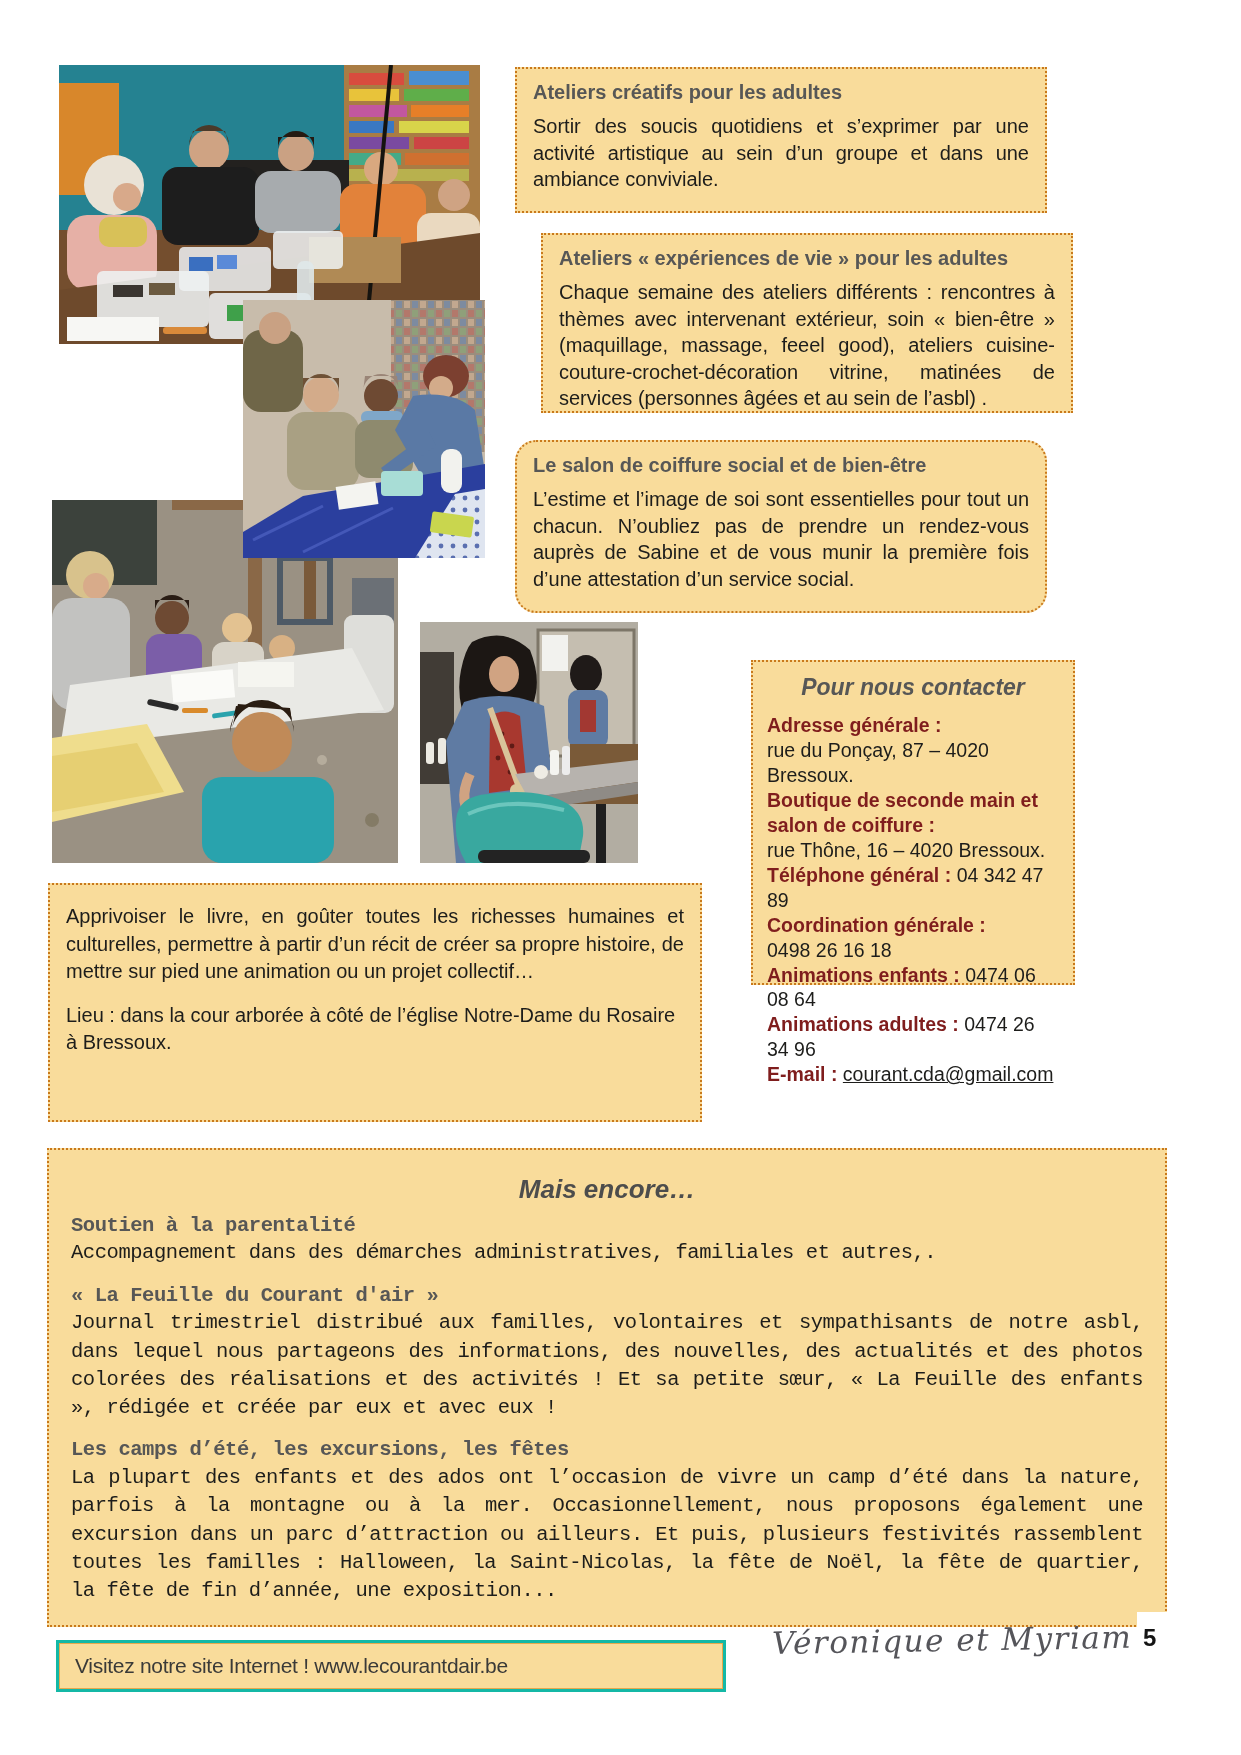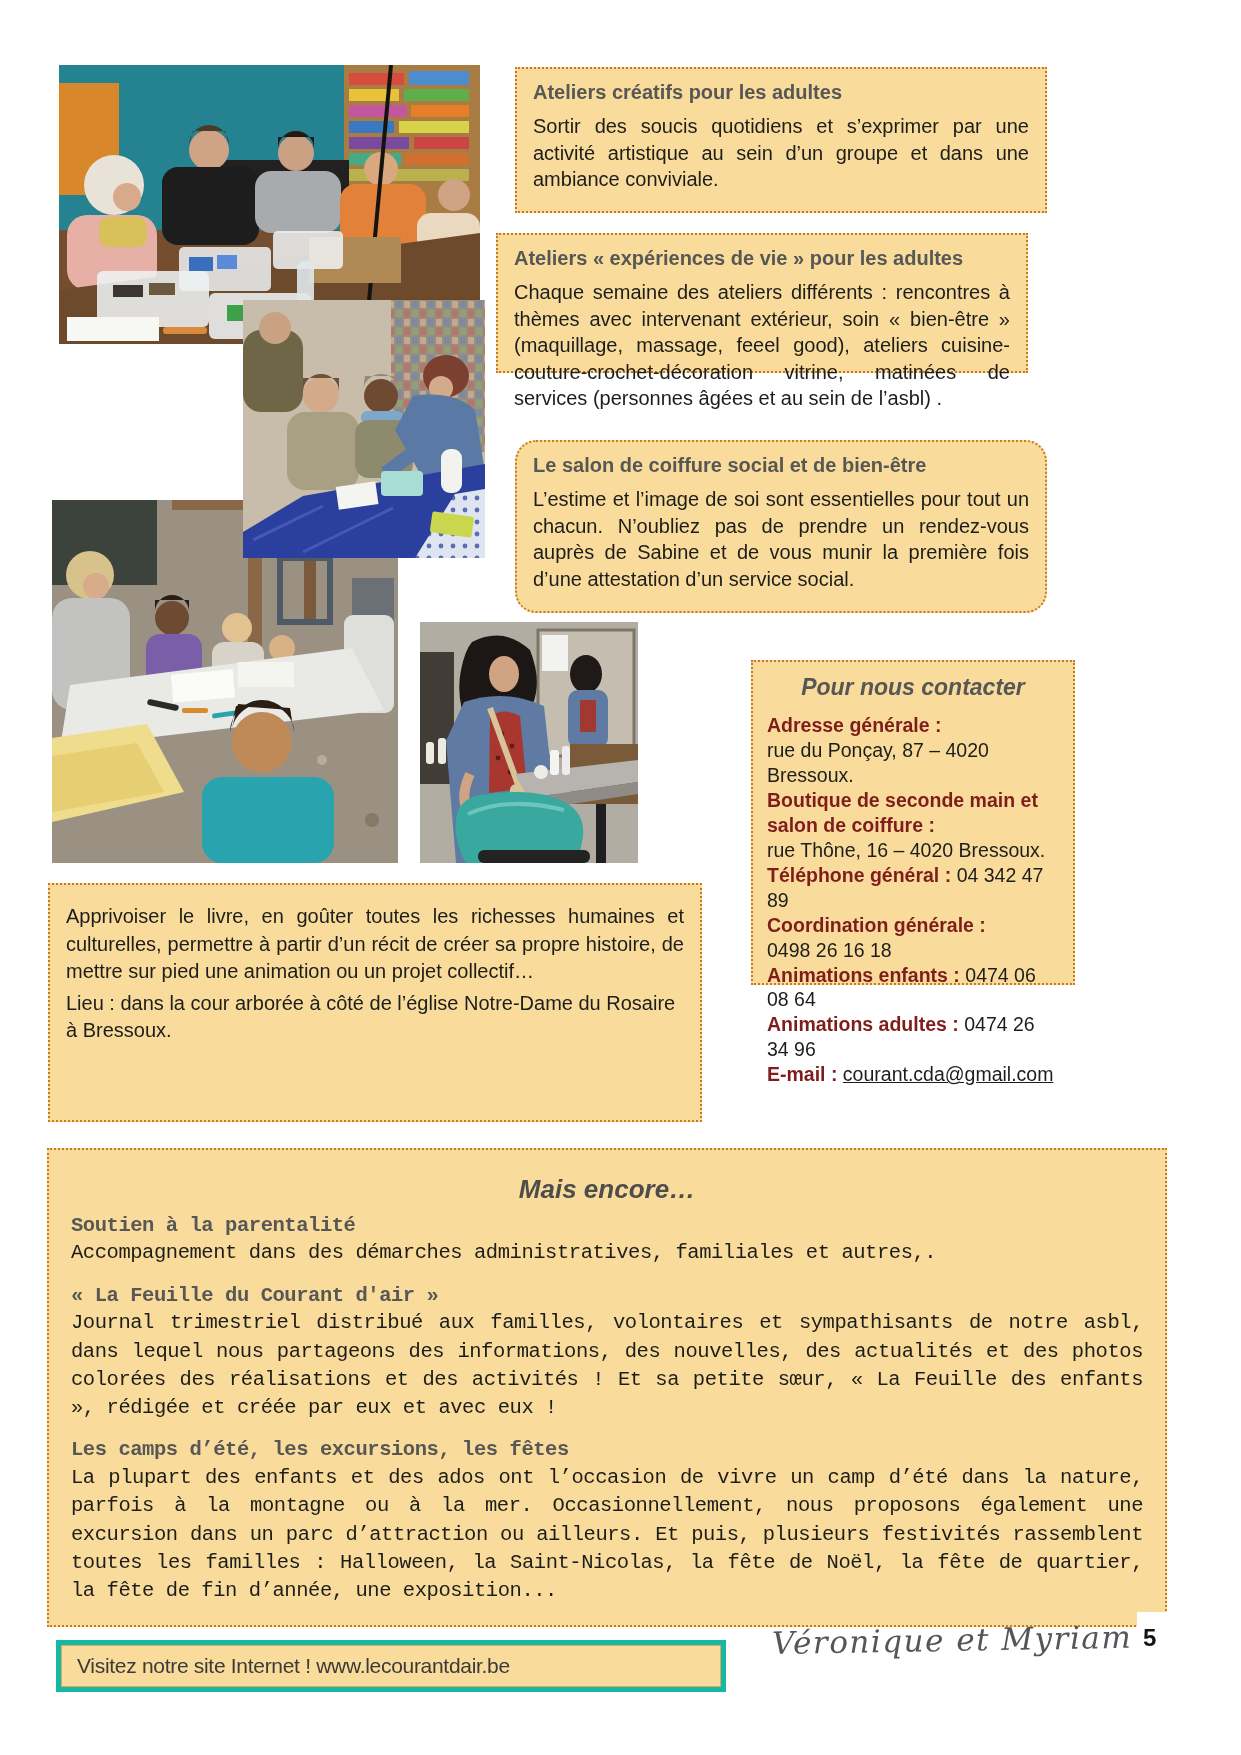--- a/index.html
+++ b/index.html
@@ -22,21 +22,21 @@
   .crow .val{color:#1d1d1b;}
   .crow .u{text-decoration:underline;}
   
   .me-title{font-weight:bold;font-style:italic;color:#4d4d4c;font-size:26px;text-align:center;line-height:1.1;margin-bottom:8px;}
   .me-sec{margin-bottom:14px;letter-spacing:-0.45px;font-family:Liberation Mono, monospace;}
   .me-sec .h{font-weight:bold;color:#575756;font-size:20.5px;line-height:1.35;}
   .me-sec .b{font-size:20.5px;line-height:1.38;text-align:justify;color:#1d1d1b;}
   
   .site-banner{
     position:absolute;left:56px;top:1640px;width:670px;height:52px;box-sizing:border-box;
-    background:#f9dc9b;border:5px solid #14b8a6;box-shadow:inset 0 0 0 1px #e8a84c;
+    background:#f9dc9b;border:3px solid #14b8a6;box-shadow:inset 0 0 0 1px #e8a84c;
     display:flex;align-items:center;padding-left:16px;
     font-size:21px;color:#3a3a38;letter-spacing:-0.3px;
   }
   .signature{
     position:absolute;left:772px;top:1622px;width:350px;
     font-family:"DejaVu Serif", serif;font-style:italic;
     font-size:31px;color:#55555a;letter-spacing:1.5px;transform:rotate(-1deg);
     white-space:nowrap;
   }
   .page-number{
@@ -217,21 +217,21 @@
       <path d="M48,192 q40,-18 96,-4" stroke="#6cc6bd" stroke-width="4" fill="none"></path>
       <rect x="58" y="228" width="112" height="13" rx="6" fill="#232323"></rect>
     </svg>
   </div>
 
   <div class="pbox" style="left:515px;top:67px;width:532px;height:146px;">
     <div class="box-title">Ateliers créatifs pour les adultes</div>
     <div class="box-body">Sortir des soucis quotidiens et s’exprimer par une activité artistique au sein d’un groupe et dans une ambiance conviviale.</div>
   </div>
 
-  <div class="pbox" style="left:496px;top:233px;width:532px;height:140px;">
+  <div class="pbox" style="left:541px;top:233px;width:532px;height:180px;">
     <div class="box-title">Ateliers « expériences de vie » pour les adultes</div>
     <div class="box-body">Chaque semaine des ateliers différents : rencontres à thèmes avec intervenant extérieur, soin « bien-être » (maquillage, massage, feeel good), ateliers cuisine-couture-crochet-décoration vitrine, matinées de services (personnes âgées et au sein de l’asbl) .</div>
   </div>
 
   <div class="pbox" style="left:515px;top:440px;width:532px;height:173px;border-radius:21px;">
     <div class="box-title">Le salon de coiffure social et de bien-être</div>
     <div class="box-body">L’estime et l’image de soi sont essentielles pour tout un chacun. N’oubliez pas de prendre un rendez-vous auprès de Sabine et de vous munir la première fois d’une attestation d’un service social.</div>
   </div>
 
   <div class="pbox" style="left:723px;top:660px;width:324px;height:325px;padding:8px 14px;margin-left:28px;">
@@ -244,21 +244,21 @@
     <div class="crow"><span class="lbl">Téléphone général :</span> <span class="val">04 342 47 89</span></div>
     <div class="crow"><span class="lbl">Coordination générale :</span></div>
     <div class="crow"><span class="val">0498 26 16 18</span></div>
     <div class="crow"><span class="lbl">Animations enfants :</span> <span class="val">0474 06 08 64</span></div>
     <div class="crow"><span class="lbl">Animations adultes :</span> <span class="val">0474 26 34 96</span></div>
     <div class="crow"><span class="lbl">E-mail :</span> <span class="val u">courant.cda@gmail.com</span></div>
   </div>
 
   <div class="pbox" style="left:48px;top:883px;width:654px;height:239px;">
     <div class="box-body" style="line-height:1.38">Apprivoiser le livre, en goûter toutes les richesses humaines et culturelles, permettre à partir d’un récit de créer sa propre histoire, de mettre sur pied une animation ou un projet collectif…</div>
-    <div class="box-body" style="line-height:1.38;text-align:left;margin-top:4px">Lieu : dans la cour arborée à côté de l’église Notre-Dame du Rosaire à Bressoux.</div>
+    <div class="box-body" style="line-height:1.38;text-align:left;margin-top:16px">Lieu : dans la cour arborée à côté de l’église Notre-Dame du Rosaire à Bressoux.</div>
   </div>
 
   <div class="pbox" style="left:47px;top:1148px;width:1120px;height:479px;padding:25px 22px;">
     <div class="me-title">Mais encore…</div>
     <div class="me-sec">
       <div class="h">Soutien à la parentalité</div>
       <div class="b">Accompagnement dans des démarches administratives, familiales et autres,.</div>
     </div>
     <div class="me-sec">
       <div class="h">« La Feuille du Courant d'air »</div>

